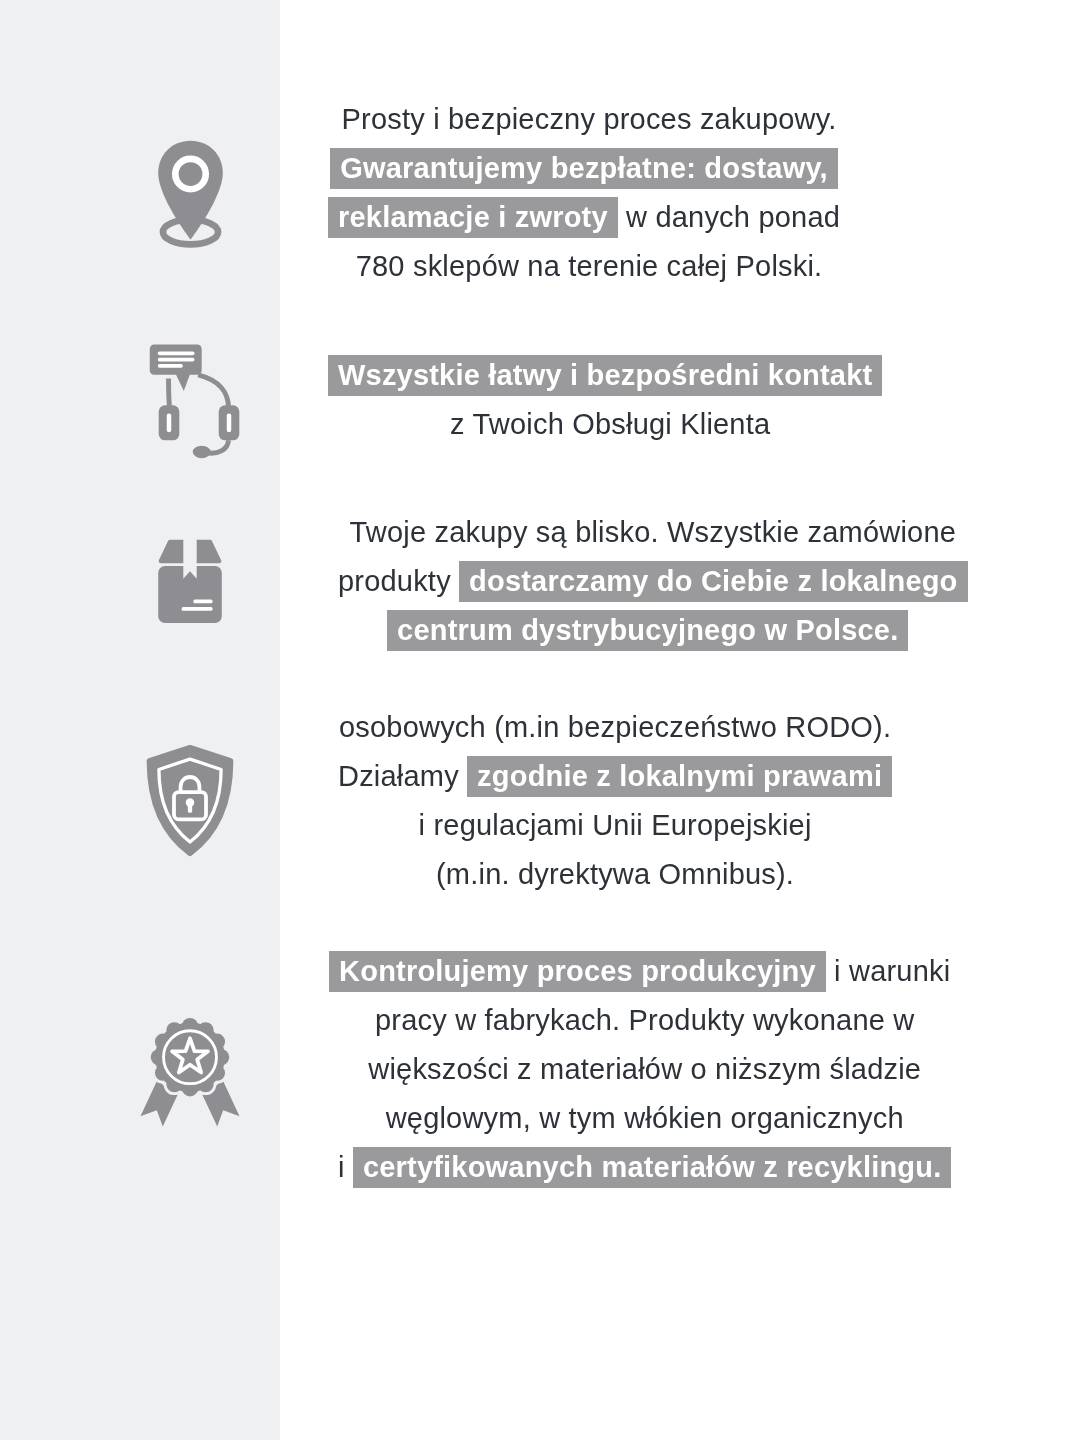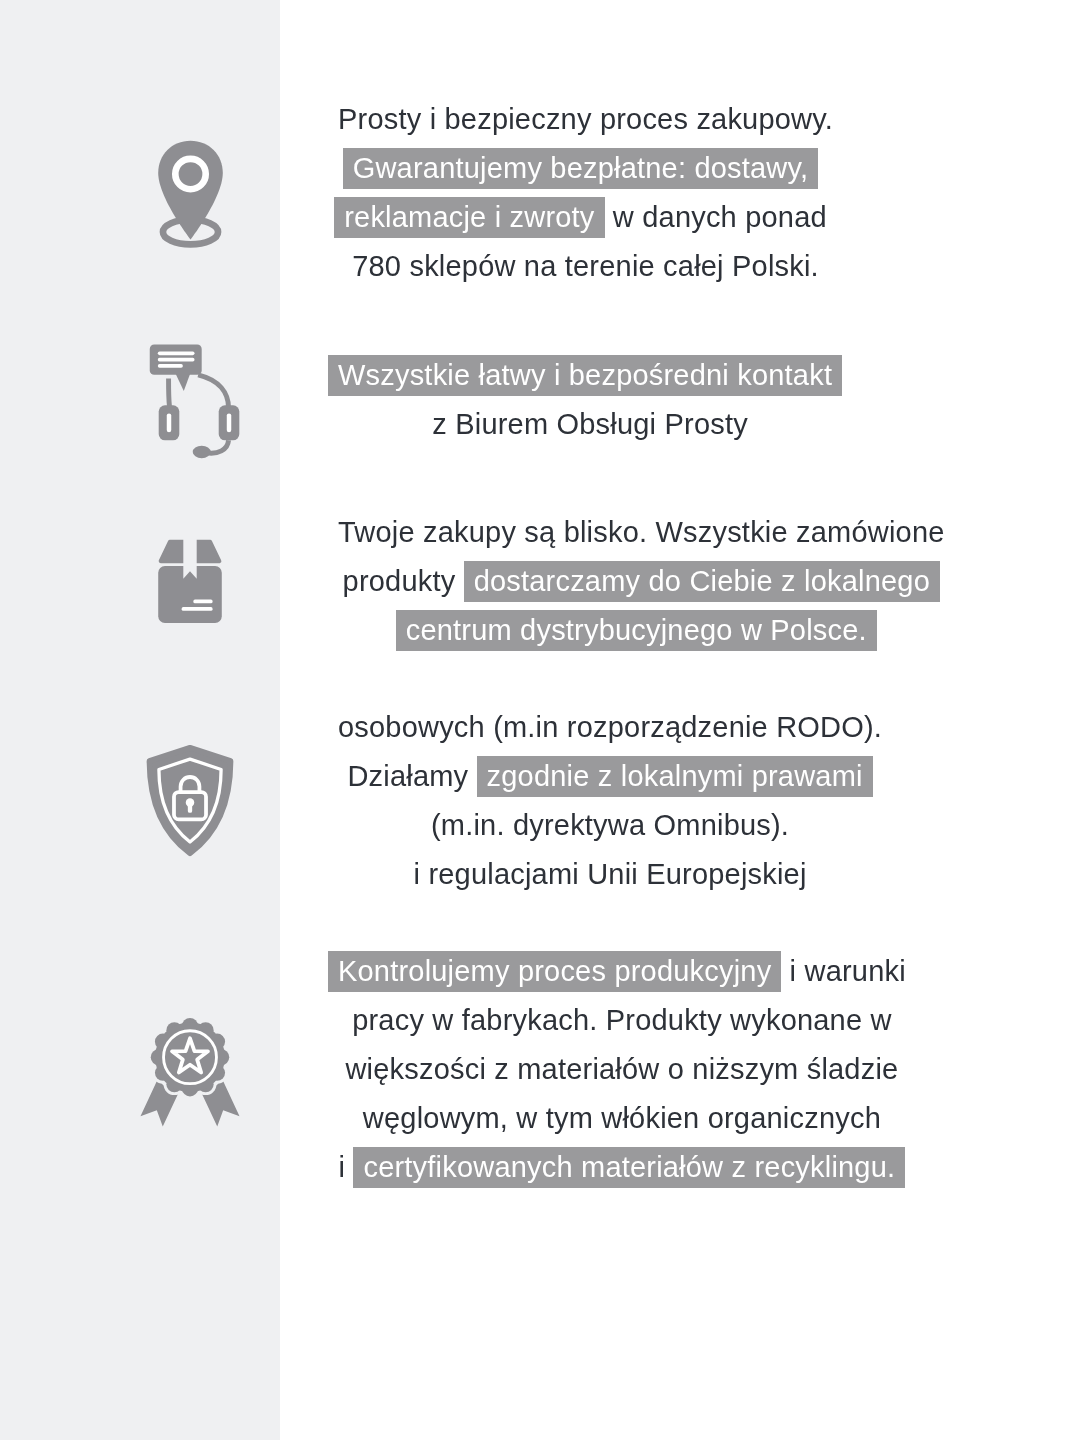--- a/index.html
+++ b/index.html
@@ -34,21 +34,21 @@
   }
   .icon-cell svg{color:var(--icon);display:block;}
   .text-cell{
     padding-left:58px;
     font-size:29px;line-height:49px;letter-spacing:0.2px;
     color:var(--text);
   }
   .line{white-space:nowrap;}
   .seg{vertical-align:baseline;}
   .seg.hl{
-    background:var(--hl);color:var(--hl-text);font-weight:normal;
+    background:var(--hl);color:var(--hl-text);font-weight:bold;
     padding:4px 10px 5px 10px;
   }
   .line .seg.hl:first-child{margin-left:-10px;}
 </style>
 </head>
 <body>
 
 <div class="sidebar-bg"></div>
 
 <div class="content">
@@ -82,21 +82,21 @@
         <rect x="22" y="74" width="23" height="39" rx="7" fill="currentColor"></rect>
         <rect x="89" y="74" width="23" height="39" rx="7" fill="currentColor"></rect>
         <rect x="31" y="83" width="5" height="21" rx="2.5" fill="#fff"></rect>
         <rect x="98" y="83" width="5" height="21" rx="2.5" fill="#fff"></rect>
         <path d="M100 113 C99 124 88 129 75 127" fill="none" stroke="currentColor" stroke-width="5.5"></path>
         <ellipse cx="70" cy="126" rx="10" ry="7" fill="currentColor"></ellipse>
       </svg>
     </div>
     <div class="text-cell">
         <div class="line"><span class="seg hl">Wszystkie łatwy i bezpośredni kontakt</span></div>
-        <div class="line"><span class="seg">z Biurem Obsługi Prosty</span></div>
+        <div class="line"><span class="seg">z Twoich Obsługi Klienta</span></div>
       </div>
   </section>
 
   <section class="row">
     <div class="icon-cell">
       <svg width="92" height="94" viewBox="0 0 110 112" aria-hidden="true">
         <path d="M31 8 L79 8 L90 31 L20 31 Z" fill="currentColor" stroke="currentColor" stroke-width="5" stroke-linejoin="round"></path>
         <rect x="17" y="37" width="76" height="68" rx="8" fill="currentColor"></rect>
         <polygon points="47,3 63,3 63,52 55,43 47,52" fill="var(--cutout)"></polygon>
         <rect x="59" y="77" width="23" height="4.5" rx="2" fill="#fff"></rect>
@@ -115,24 +115,24 @@
       <svg width="98" height="117" viewBox="0 0 104 124" aria-hidden="true">
         <path d="M52 5 L95 19 C95 52 87 91 52 117 C17 91 9 52 9 19 Z" fill="currentColor" stroke="currentColor" stroke-width="6" stroke-linejoin="round"></path>
         <path d="M52 17 L85 28 C85 54 79 84 52 105 C25 84 19 54 19 28 Z" fill="none" stroke="#fff" stroke-width="3.5" stroke-linejoin="round"></path>
         <path d="M42 53 L42 46 A10 10 0 0 1 62 46 L62 53" fill="none" stroke="#fff" stroke-width="4"></path>
         <rect x="35" y="52" width="34" height="29" rx="5" fill="none" stroke="#fff" stroke-width="4"></rect>
         <circle cx="52" cy="63" r="4.5" fill="#fff"></circle>
         <rect x="49.7" y="65" width="4.6" height="9" rx="2" fill="#fff"></rect>
       </svg>
     </div>
     <div class="text-cell">
-        <div class="line"><span class="seg">osobowych (m.in rozporządzenie RODO).</span></div>
+        <div class="line"><span class="seg">osobowych (m.in bezpieczeństwo RODO).</span></div>
         <div class="line"><span class="seg">Działamy </span><span class="seg hl">zgodnie z lokalnymi prawami</span></div>
+        <div class="line"><span class="seg">i regulacjami Unii Europejskiej</span></div>
         <div class="line"><span class="seg">(m.in. dyrektywa Omnibus).</span></div>
-        <div class="line"><span class="seg">i regulacjami Unii Europejskiej</span></div>
       </div>
   </section>
 
   <section class="row">
     <div class="icon-cell">
       <svg width="104" height="123" viewBox="0 0 110 130" aria-hidden="true">
         <g fill="currentColor">
           <polygon points="-13,0 13,0 13,44 0,31 -13,44" transform="translate(33,80) rotate(25)"></polygon>
           <polygon points="-13,0 13,0 13,44 0,31 -13,44" transform="translate(77,80) rotate(-25)"></polygon>
         </g>

